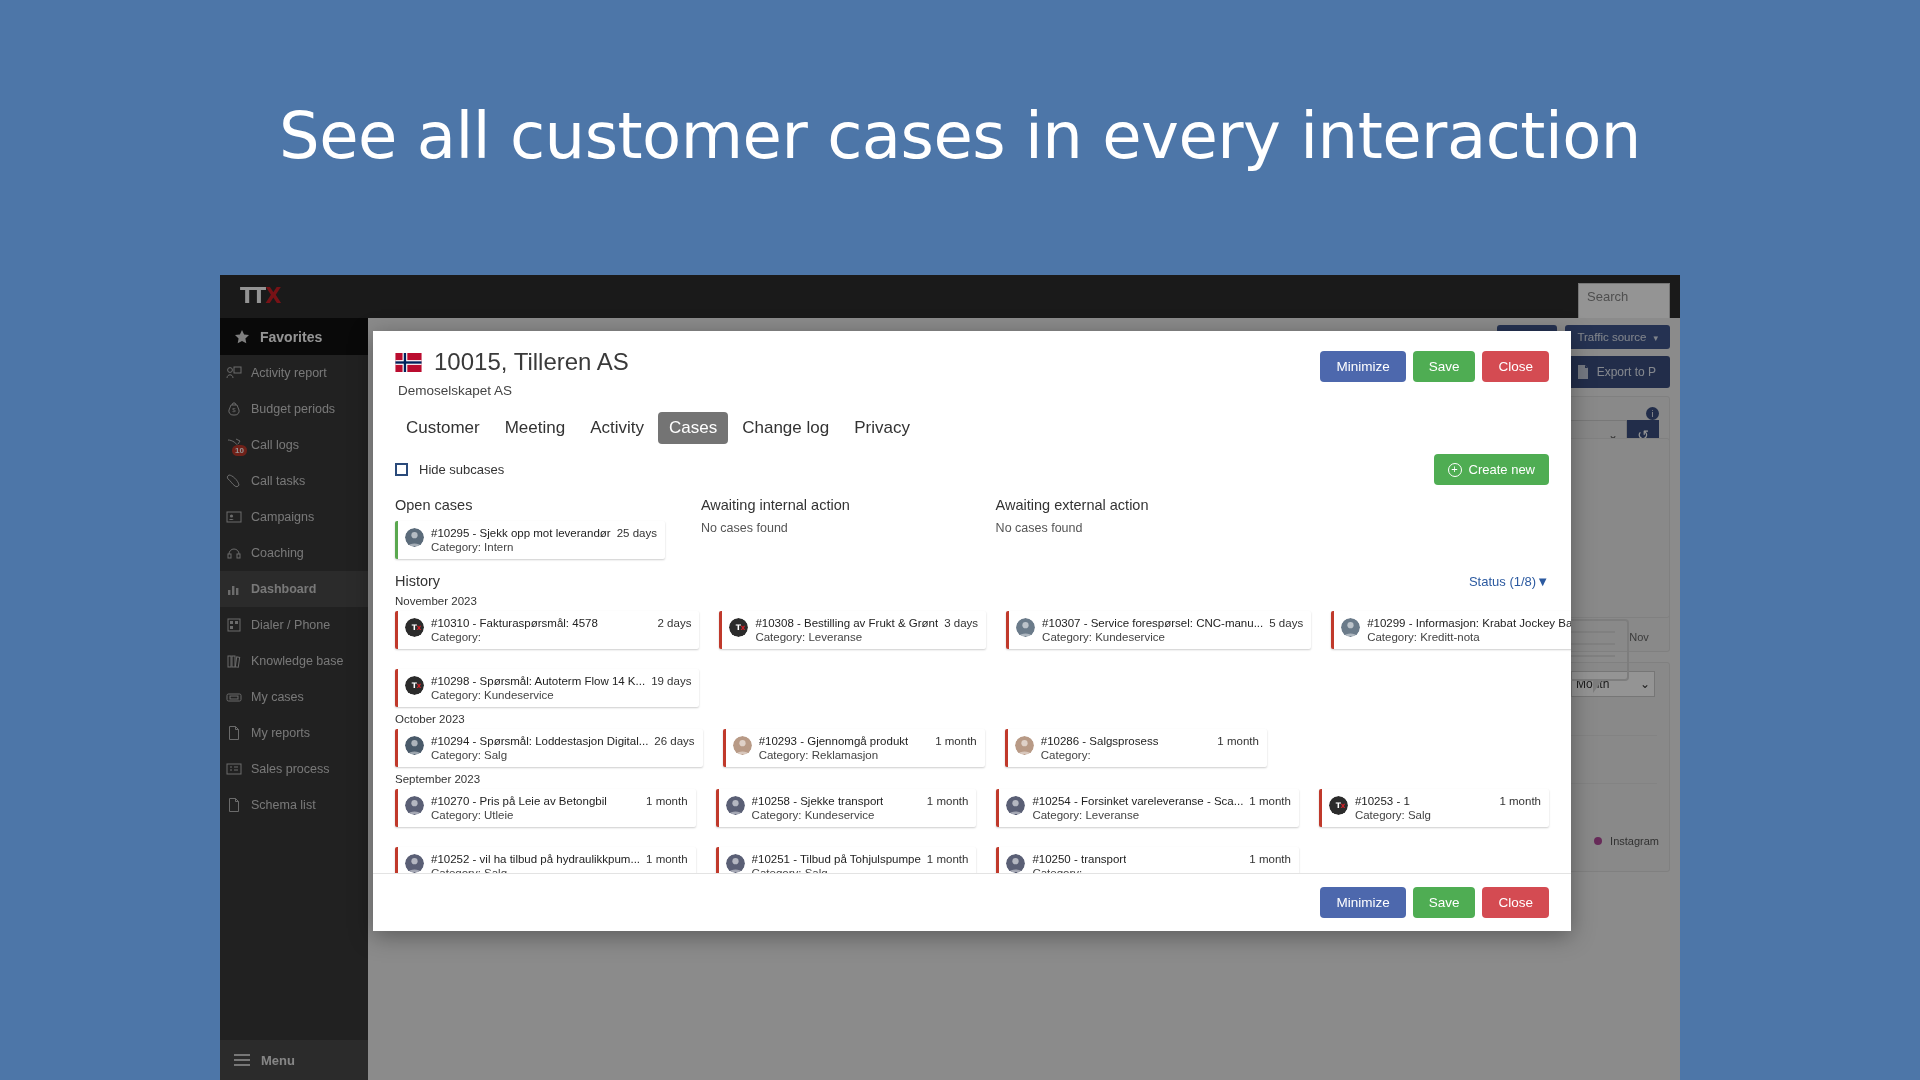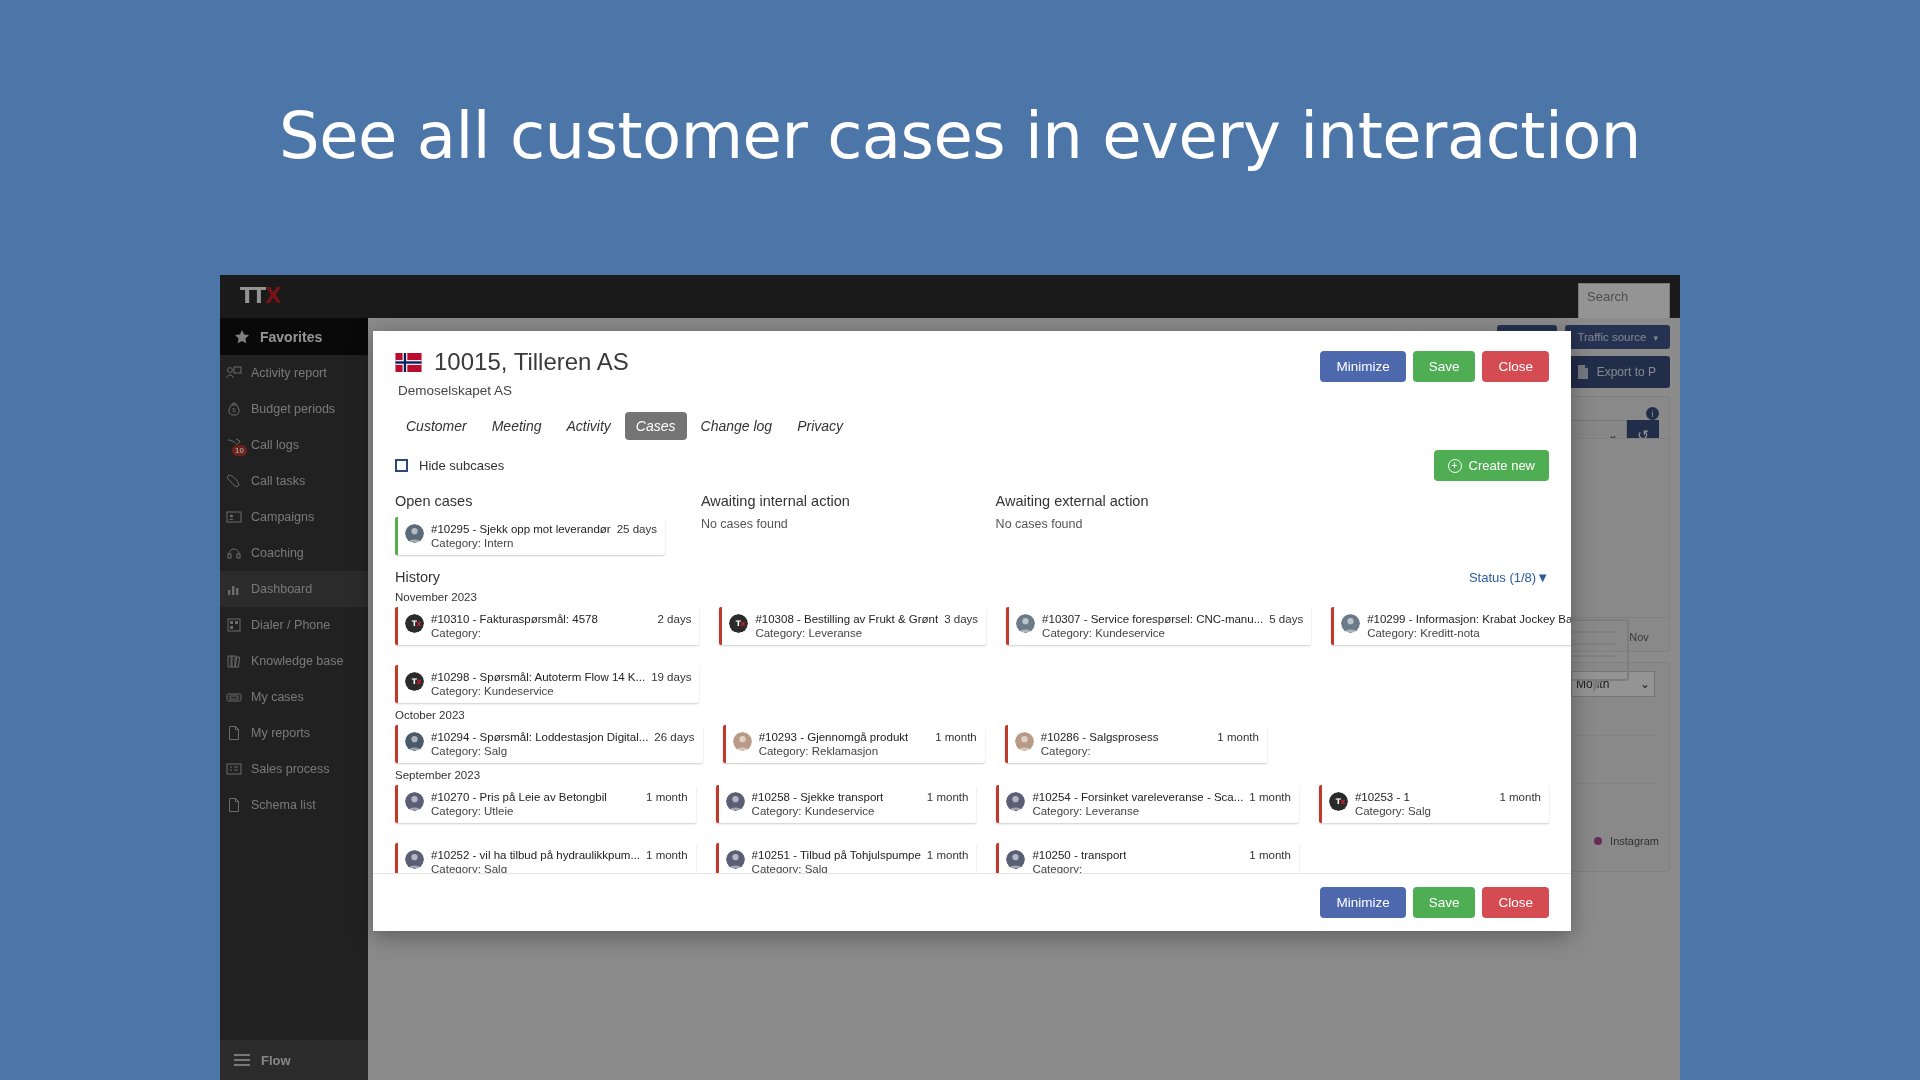--- a/index.html
+++ b/index.html
@@ -48,21 +48,21 @@
     position:relative;
   }
   .fav{
     height:37px; background:#111; display:flex; align-items:center;
     padding-left:14px; font-size:14px; font-weight:bold; color:#fff; gap:10px;
   }
   .nav-item{
     height:36px; display:flex; align-items:center; gap:9px;
     padding-left:6px; font-size:12.5px; color:#cfcfcf; position:relative;
   }
-  .nav-item.active{ background:#4a4a4a; }
+  .nav-item.active{ background:#4a4a4a;font-weight:bold; }
   .ico{ width:16px; height:16px; flex:none; opacity:.85; display:block; }
   .badge{
     position:absolute; left:12px; top:18px; background:#c0392b; color:#fff;
     font-size:8px; border-radius:8px; padding:0 3px; line-height:11px; font-weight:bold;
   }
   .menu-bottom{
     position:absolute; bottom:0; left:0; right:0; height:40px; background:#4a4a4a;
     display:flex; align-items:center; gap:11px; padding-left:14px;
     font-size:13px; font-weight:bold; color:#e6e6e6;
   }
@@ -147,21 +147,21 @@
   }
   .m-sub{ font-size:13.5px; color:#444; margin:7px 0 0 3px; }
   .m-btns{ position:absolute; right:22px; top:20px; display:flex; gap:7px; }
   .btn{ border:none; border-radius:4px; color:#fff; font-size:13.5px;
         padding:8px 16px; font-family:"Liberation Sans", sans-serif; cursor:pointer;}
   .btn.min{ background:#4d68ad; }
   .btn.save{ background:#4fad53; }
   .btn.close{ background:#d44b52; }
 
   .tabs{ display:flex; gap:3px; padding:4px 22px 0; }
-  .tab{ font-size:14px; color:#333; padding:6px 11px; border-radius:4px; cursor:pointer;font-style:italic; }
+  .tab{ font-size:17px; color:#333; padding:6px 11px; border-radius:4px; cursor:pointer; }
   .tab.active{ background:#747474; color:#fff; }
 
   .m-body{ flex:1; padding:10px 22px 0; position:relative; overflow:hidden; }
   .subrow{ display:flex; align-items:center; justify-content:space-between; }
   .chk{ display:flex; align-items:center; gap:11px; font-size:13px; color:#333; }
   .chkbox{ width:13px;height:13px;border:2px solid #2a4a7a; background:#fff; }
   .createnew{
     background:#4fad53; color:#fff; font-size:13px; border-radius:4px;
     padding:8px 14px; display:flex; align-items:center; gap:7px; cursor:pointer;
   }
@@ -330,21 +330,21 @@
             </svg>
             <span>Schema list</span>
           </div>
         </div>
       <div class="menu-bottom">
         <svg class="ico" viewBox="0 0 16 16">
           <rect y="2" width="16" height="2" fill="#e6e6e6"></rect>
           <rect y="7" width="16" height="2" fill="#e6e6e6"></rect>
           <rect y="12" width="16" height="2" fill="#e6e6e6"></rect>
         </svg>
-        <span>Flow</span>
+        <span>Menu</span>
       </div>
     </div>
 
     <div class="main">
       <div class="btnbar">
         <div style="flex:1"></div>
         <div class="pill caret">SMS</div>
         <div class="pill caret">Traffic source</div>
       </div>
       <div class="exprow">

